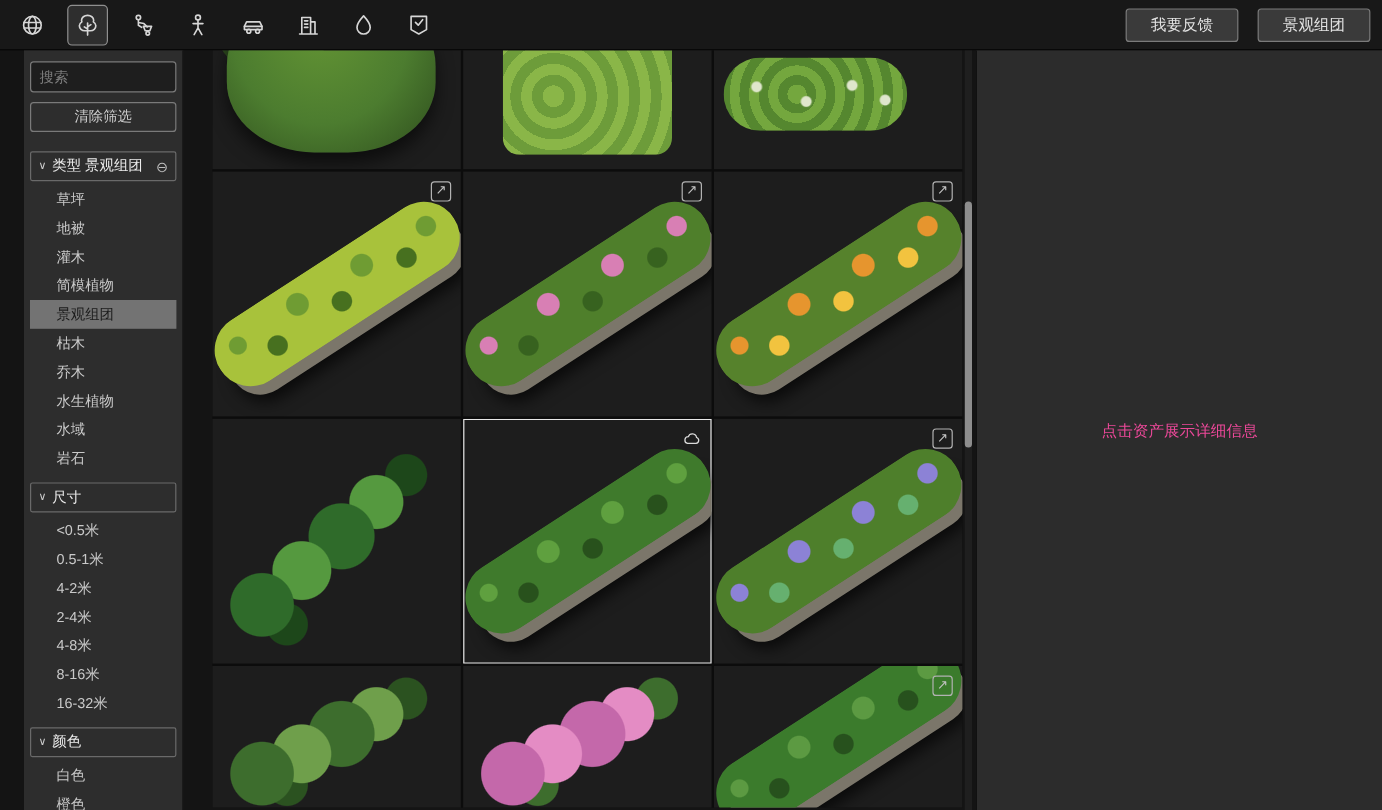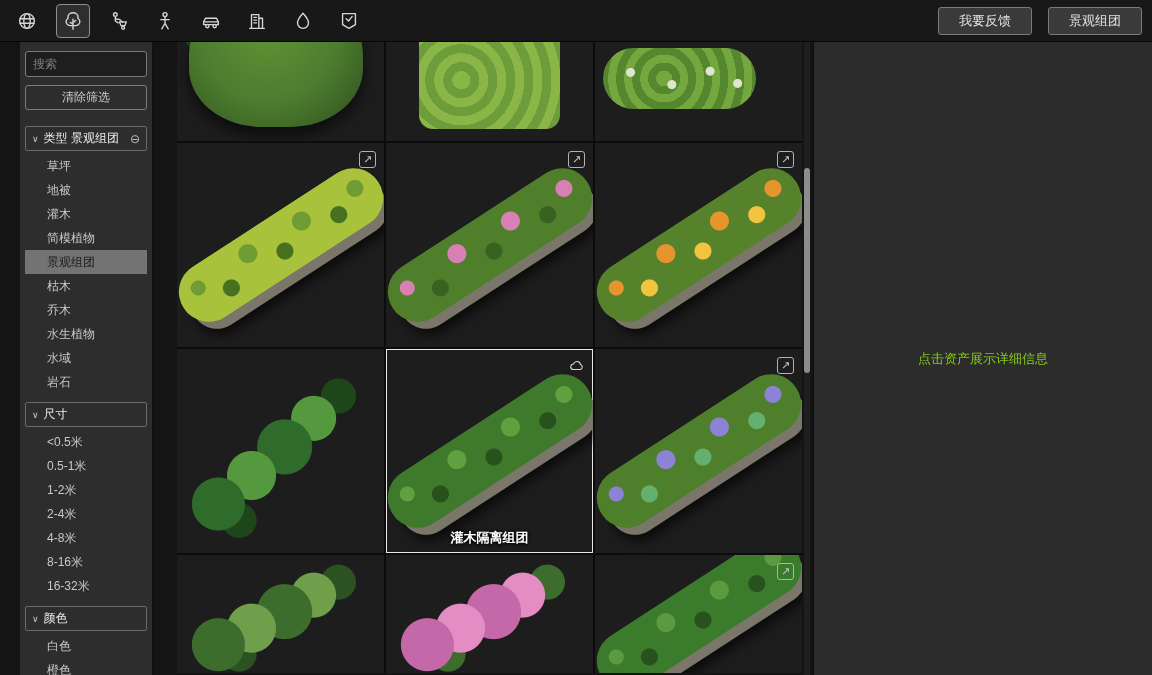--- a/index.html
+++ b/index.html
@@ -110,21 +110,21 @@
     color:#ffffff; font-size:13px; font-weight:bold; z-index:3;
     text-shadow:0 1px 3px #000, 0 0 4px rgba(0,0,0,.8); }
 
   .vscroll { position:absolute; right:3px; top:0; width:6px; height:633px; background:#1f1f1f; }
   .vthumb { position:absolute; top:126px; left:0; width:6px; height:205px;
     background:#8d8d8d; border-radius:3px; }
 
   
   .detail { flex:1; background:#2c2c2c; border-left:1px solid #0c0c0c;
     display:flex; align-items:center; justify-content:center; }
-  .detail-placeholder { color:#84cc16; font-size:13px; }
+  .detail-placeholder { color:#ec4899; font-size:13px; }
 </style>
 </head>
 <body>
 
 <header class="topbar">
   <div class="tool-icons">
     <button class="tool-btn">
       <svg viewBox="0 0 24 24">
         <circle cx="12" cy="12" r="8"></circle>
           <ellipse cx="12" cy="12" rx="3.5" ry="8"></ellipse>
@@ -210,21 +210,21 @@
     </div>
 
     <div class="section">
       <div class="section-header">
         <span class="chev">∨</span>
         <span>尺寸</span>
       </div>
       <ul>
         <li>&lt;0.5米</li>
         <li>0.5-1米</li>
-        <li>1-2米</li>
+        <li>4-2米</li>
         <li>2-4米</li>
         <li>4-8米</li>
         <li>8-16米</li>
         <li>16-32米</li>
       </ul>
     </div>
 
     <div class="section">
       <div class="section-header">
         <span class="chev">∨</span>
@@ -271,21 +271,20 @@
         <div class="art"></div>
 
       </div>
       <div class="cell strip selected" style="--c1: #3f7a2c; --c2: #5fa03f; --c3: #28511c;">
         <div class="art"></div>
         <span class="corner-icon cloud">
           <svg viewBox="0 0 24 24">
               <path d="M7 17a4 4 0 0 1 .9-7.9A5 5 0 0 1 17.6 10 3.6 3.6 0 0 1 17 17z"></path>
             </svg>
         </span>
-        <div class="cell-label">灌木隔离组团</div>
       </div>
       <div class="cell strip" style="--c1: #4e7f2b; --c2: #8c82d6; --c3: #66b06f;">
         <div class="art"></div>
         <span class="corner-icon export">↗</span>
 
       </div>
       <div class="cell cluster" style="--c1: #3d6d2d; --c2: #6f9f4b; --c3: #2b5220;">
         <div class="art"></div>
 
       </div>

